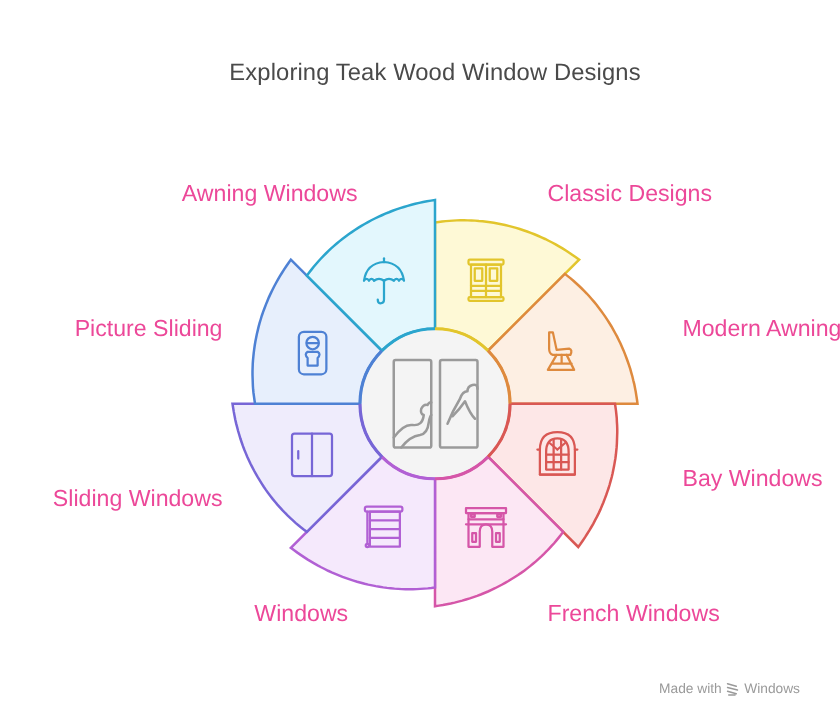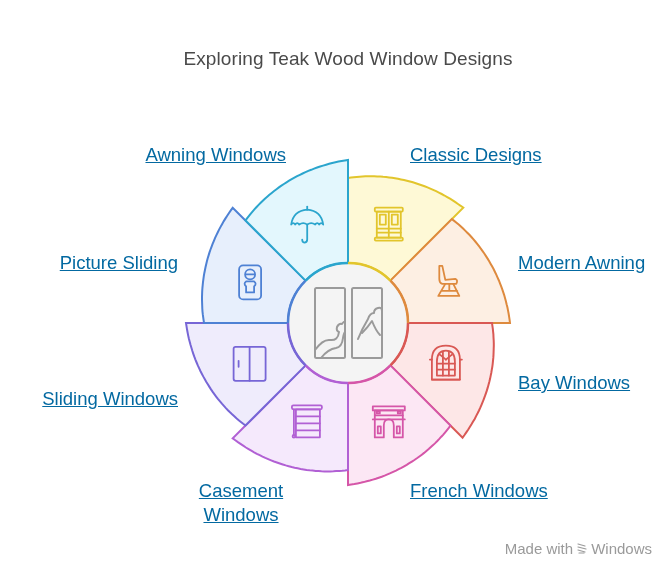--- a/index.html
+++ b/index.html
@@ -1,25 +1,25 @@
 <!DOCTYPE html>
 <html><head>
 <meta charset="utf-8">
 <style>
   html, body { margin: 0; padding: 0; background: #ffffff; }
   body { width: 672px; height: 575px; position: relative; overflow: hidden;
          font-family: "Liberation Sans", "DejaVu Sans", sans-serif; color: #484848; }
   .title { position: absolute; left: 0; width: 696px; top: 48px; text-align: center;
            font-size: 19px; color: #4a4a4a; letter-spacing: 0.1px; }
-  .label { position: absolute; font-size: 18.5px; color: #0369a1; white-space: nowrap; line-height: 24px; text-decoration: underline; }
-  .label.right { text-align: left; }
+  .label { position: absolute; font-size: 18.5px; color: #ec4899; white-space: nowrap; line-height: 24px; }
+  .label.right { text-align: left; margin-left: 28px; }
   .label.left { text-align: right; }
   .label.center { text-align: center; }
   svg#wheel { position: absolute; left: 0; top: 0; }
-  .footer { position: absolute; right: 20px; bottom: 18px; font-size: 15px; color: #9a9a9a;
+  .footer { position: absolute; right: 32px; bottom: 18px; font-size: 11px; color: #9a9a9a;
             display: flex; align-items: center; gap: 4px; }
   .footer .napkin-icon { display: inline-block; width: 10px; height: 11px; }
 </style>
 </head>
 <body>
 
 <div class="title">Exploring Teak Wood Window Designs</div>
 
 <svg id="wheel" width="672" height="575" viewBox="0 0 672 575">
   <g id="segments-layer">
@@ -129,21 +129,20 @@
 </g>
     </g>
 </svg>
 
 <div id="labels-layer">
     <div class="label right" style="left: 410px; top: 143px;">Classic Designs</div>
     <div class="label right" style="left: 518px; top: 251px;">Modern Awning</div>
     <div class="label right" style="left: 518px; top: 371px;">Bay Windows</div>
     <div class="label right" style="left: 410px; top: 479px;">French Windows</div>
     <div class="label center" style="left: 195px; width: 92px; top: 479px;">
-      <div>Casement</div>
       <div>Windows</div>
     </div>
     <div class="label left" style="right: 494px; top: 387px;">Sliding Windows</div>
     <div class="label left" style="right: 494px; top: 251px;">Picture Sliding</div>
     <div class="label left" style="right: 386px; top: 143px;">Awning Windows</div>
   </div>
 
 <div class="footer">
   <span>Made with</span>
   <svg class="napkin-icon" viewBox="0 0 10 11">

